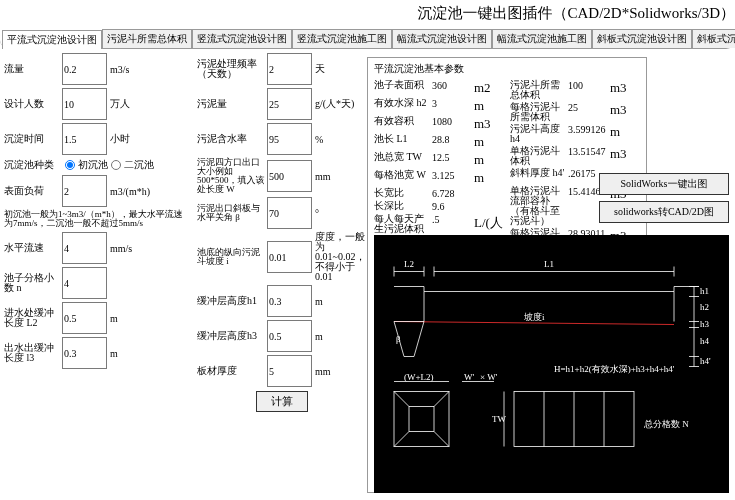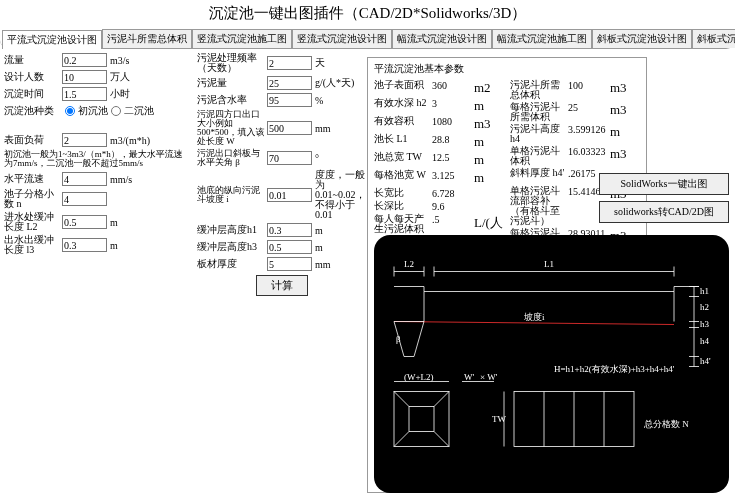--- a/index.html
+++ b/index.html
@@ -1,60 +1,60 @@
 <!DOCTYPE html>
 <html><head>
 <meta charset="utf-8">
 <style>
 * { box-sizing: border-box; margin: 0; padding: 0; font-family: "SimSun", "宋体", serif; }
 body { background: #fff; width: 735px; height: 500px; overflow: hidden; font-size: 11px; }
-.title { text-align: center; font-size: 15px; padding: 4px 0 6px; }
+.title { text-align: right; font-size: 15px; padding: 4px 0 6px; }
 .tabs { display: flex; border-bottom: 1px solid #999; padding: 0 2px; gap: 0; border-radius: 9px; }
 .tab { padding: 2px 4px; border: 1px solid #999; border-bottom: none; background: #f0f0f0; font-size: 10px; cursor: pointer; white-space: nowrap; }
 .tab.active { background: #fff; position: relative; top: 1px; }
 .content { display: flex; padding: 4px; height: 448px; }
 .left-col { width: 370px; display: flex; flex-direction: row; }
 .right-col { width: 355px; display: flex; flex-direction: column; gap: 4px; }
 .inputs { display: flex; gap: 8px; }
 .col-a { width: 185px; }
 .col-b { width: 170px; }
 .row { display: flex; align-items: center; margin-bottom: 3px; min-height: 14px; }
 .lbl { width: 58px; font-size: 10px; line-height: 1.0; }
 .lbl-w { width: 70px; font-size: 10px; line-height: 1.0; }
 .lbl-n { font-size: 9px; line-height: 1.0; }
-.inp { width: 45px; height: 14px; font-size: 10px; border: 1px solid #7a7a7a; padding: 0 1px; }
+.inp { width: 45px; height: 32px; font-size: 10px; border: 1px solid #7a7a7a; padding: 0 1px; }
 .unit { font-size: 10px; margin-left: 3px; }
 .note { font-size: 9px; line-height: 1.0; margin: 2px 0 4px; }
-.radio-row { display: flex; align-items: center; gap: 3px; font-size: 10px; margin-bottom: 15px; }
+.radio-row { display: flex; align-items: center; gap: 3px; font-size: 10px; margin-bottom: 3px; }
 .radio-row input[type=radio] { width: 10px; height: 10px; }
 .calc-btn { display: block; margin: 4px auto; padding: 2px 14px; font-size: 11px; border: 1px solid #333; background: #efefef; cursor: pointer; }
 .results { border: 1px solid #999; margin-top: 4px; padding: 4px 6px; flex: 1; }
 .results-title { font-size: 10px; margin-bottom: 4px; }
 .res-grid { display: flex; gap: 6px; }
 .res-col { flex: 1; }
 .res-row { display: flex; margin-bottom: 2px; font-size: 10px; align-items: flex-start; }
 .res-row .rl { width: 58px; line-height: 1.0; }
 .res-row .rv { width: 42px; }
 .res-row .ru { width: 30px; font-size: 13px; }
 .side-btns { display: flex; flex-direction: column; gap: 6px; align-items: flex-end; margin-top: 120px; }
 .side-btn { width: 130px; padding: 3px 4px; font-size: 10px; border: 1px solid #333; background: #efefef; cursor: pointer; text-align: center; }
-.diagram { flex: 1; background: #000; margin-top: 8px; width: 355px; height: 225px; border-radius: 16px; }
+.diagram { flex: 1; background: #000; margin-top: 8px; width: 355px; height: 225px; }
 .diagram svg { width: 100%; height: 100%; }
 .diag-text { fill: #fff; font-size: 9px; font-family: serif; }
 </style>
 </head>
 <body>
 
 <div class="title">沉淀池一键出图插件（CAD/2D*Solidworks/3D）</div>
 
 <div class="tabs">
   <div class="tab active">平流式沉淀池设计图</div>
   <div class="tab">污泥斗所需总体积</div>
+  <div class="tab">竖流式沉淀池设计图</div>
   <div class="tab">竖流式沉淀池施工图</div>
-  <div class="tab">竖流式沉淀池设计图</div>
   <div class="tab">幅流式沉淀池设计图</div>
   <div class="tab">幅流式沉淀池施工图</div>
   <div class="tab">斜板式沉淀池设计图</div>
   <div class="tab">斜板式沉淀池施工图</div>
 </div>
 
 <div class="content">
   <div class="left-col">
     <div class="inputs">
       <div class="col-a">
@@ -217,21 +217,21 @@
               <span class="rv">25</span>
               <span class="ru">m3</span>
             </div>
             <div class="res-row">
               <span class="rl">污泥斗高度 h4</span>
               <span class="rv">3.599126</span>
               <span class="ru">m</span>
             </div>
             <div class="res-row">
               <span class="rl">单格污泥斗体积</span>
-              <span class="rv">16.03323</span>
+              <span class="rv">13.51547</span>
               <span class="ru">m3</span>
             </div>
             <div class="res-row">
               <span class="rl">斜料厚度 h4'</span>
               <span class="rv">.26175</span>
               <span class="ru">m</span>
             </div>
             <div class="res-row">
               <span class="rl">单格污泥斗流部容补（有格斗至污泥斗）</span>
               <span class="rv">15.41464</span>

